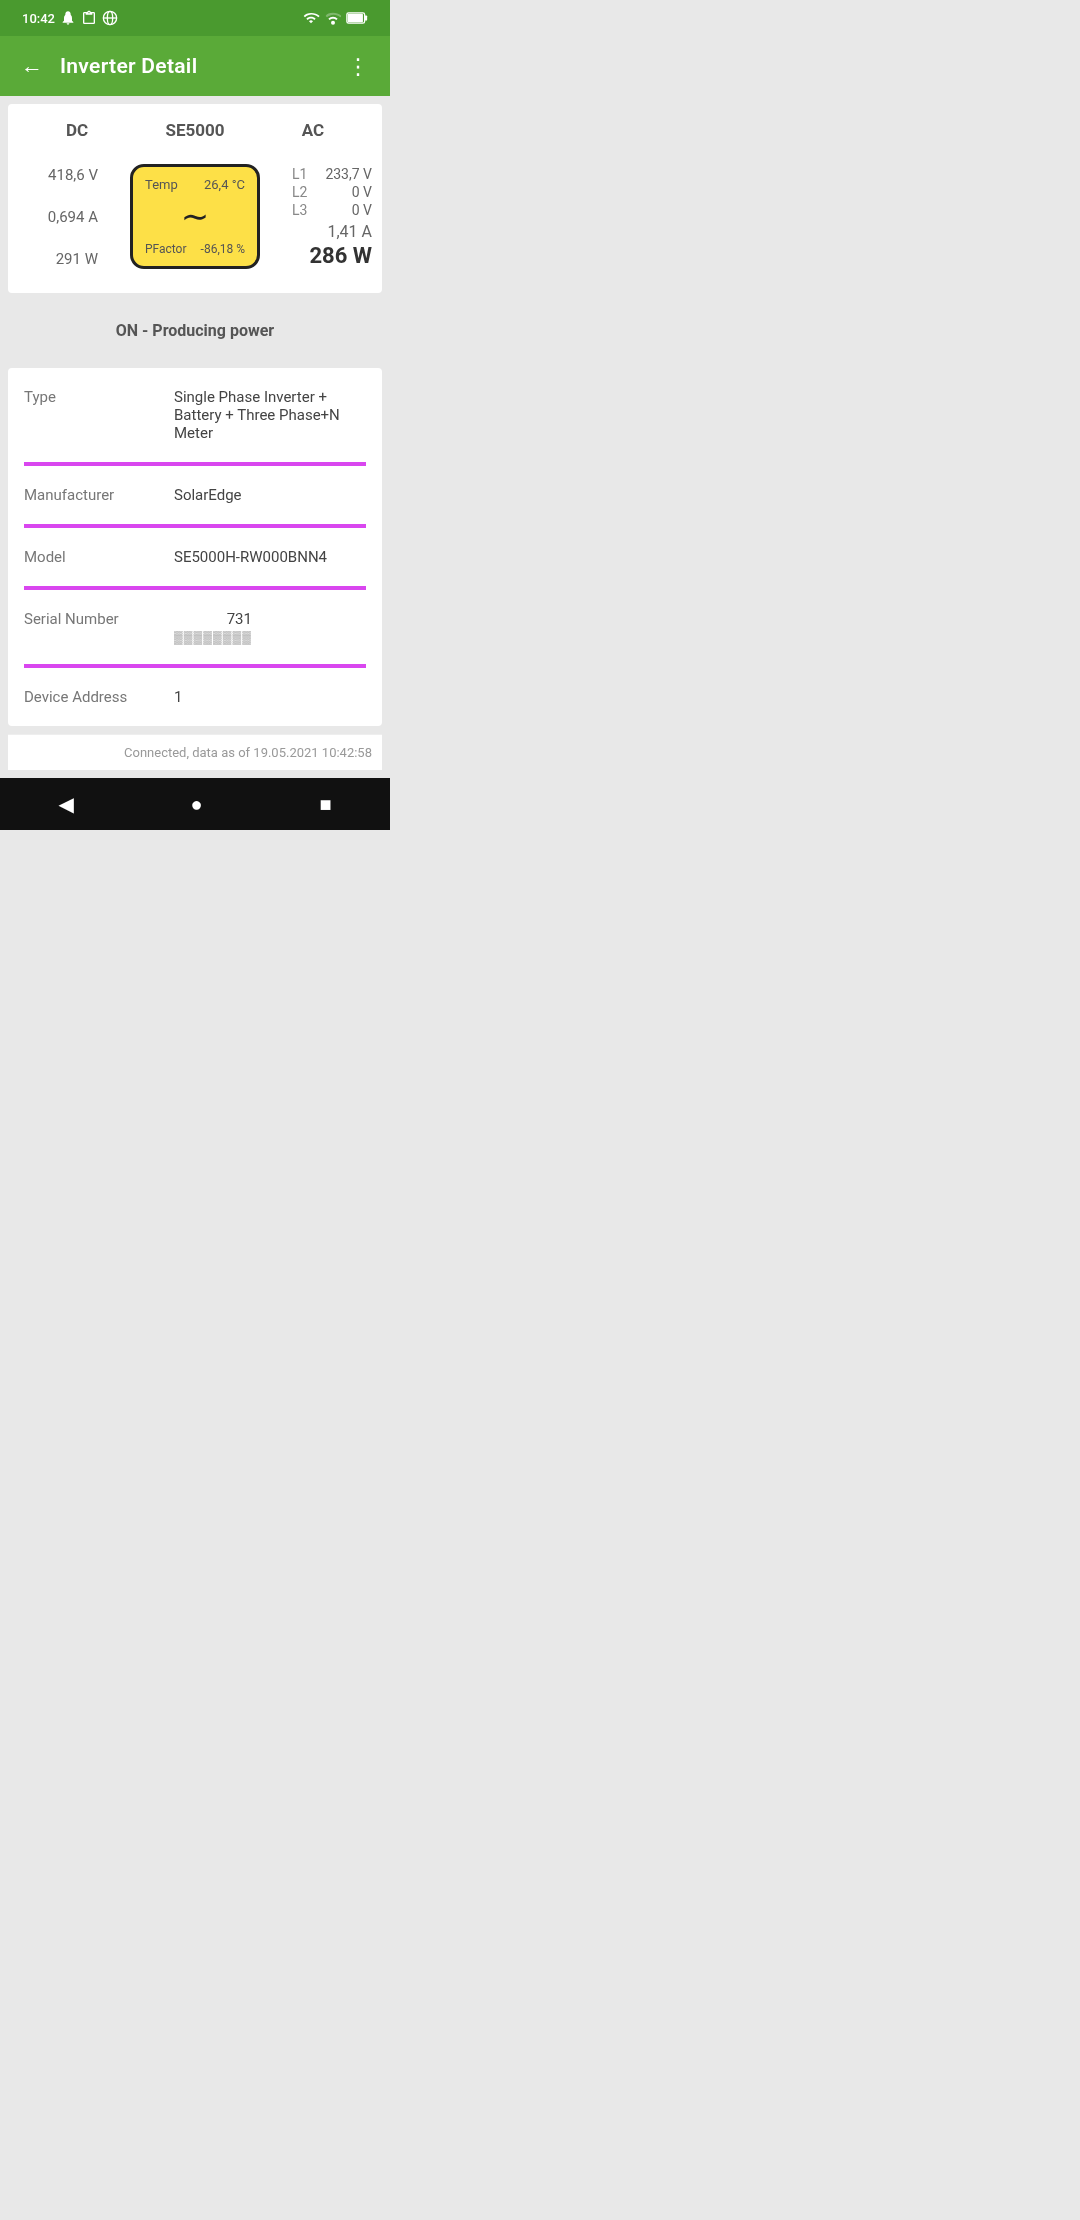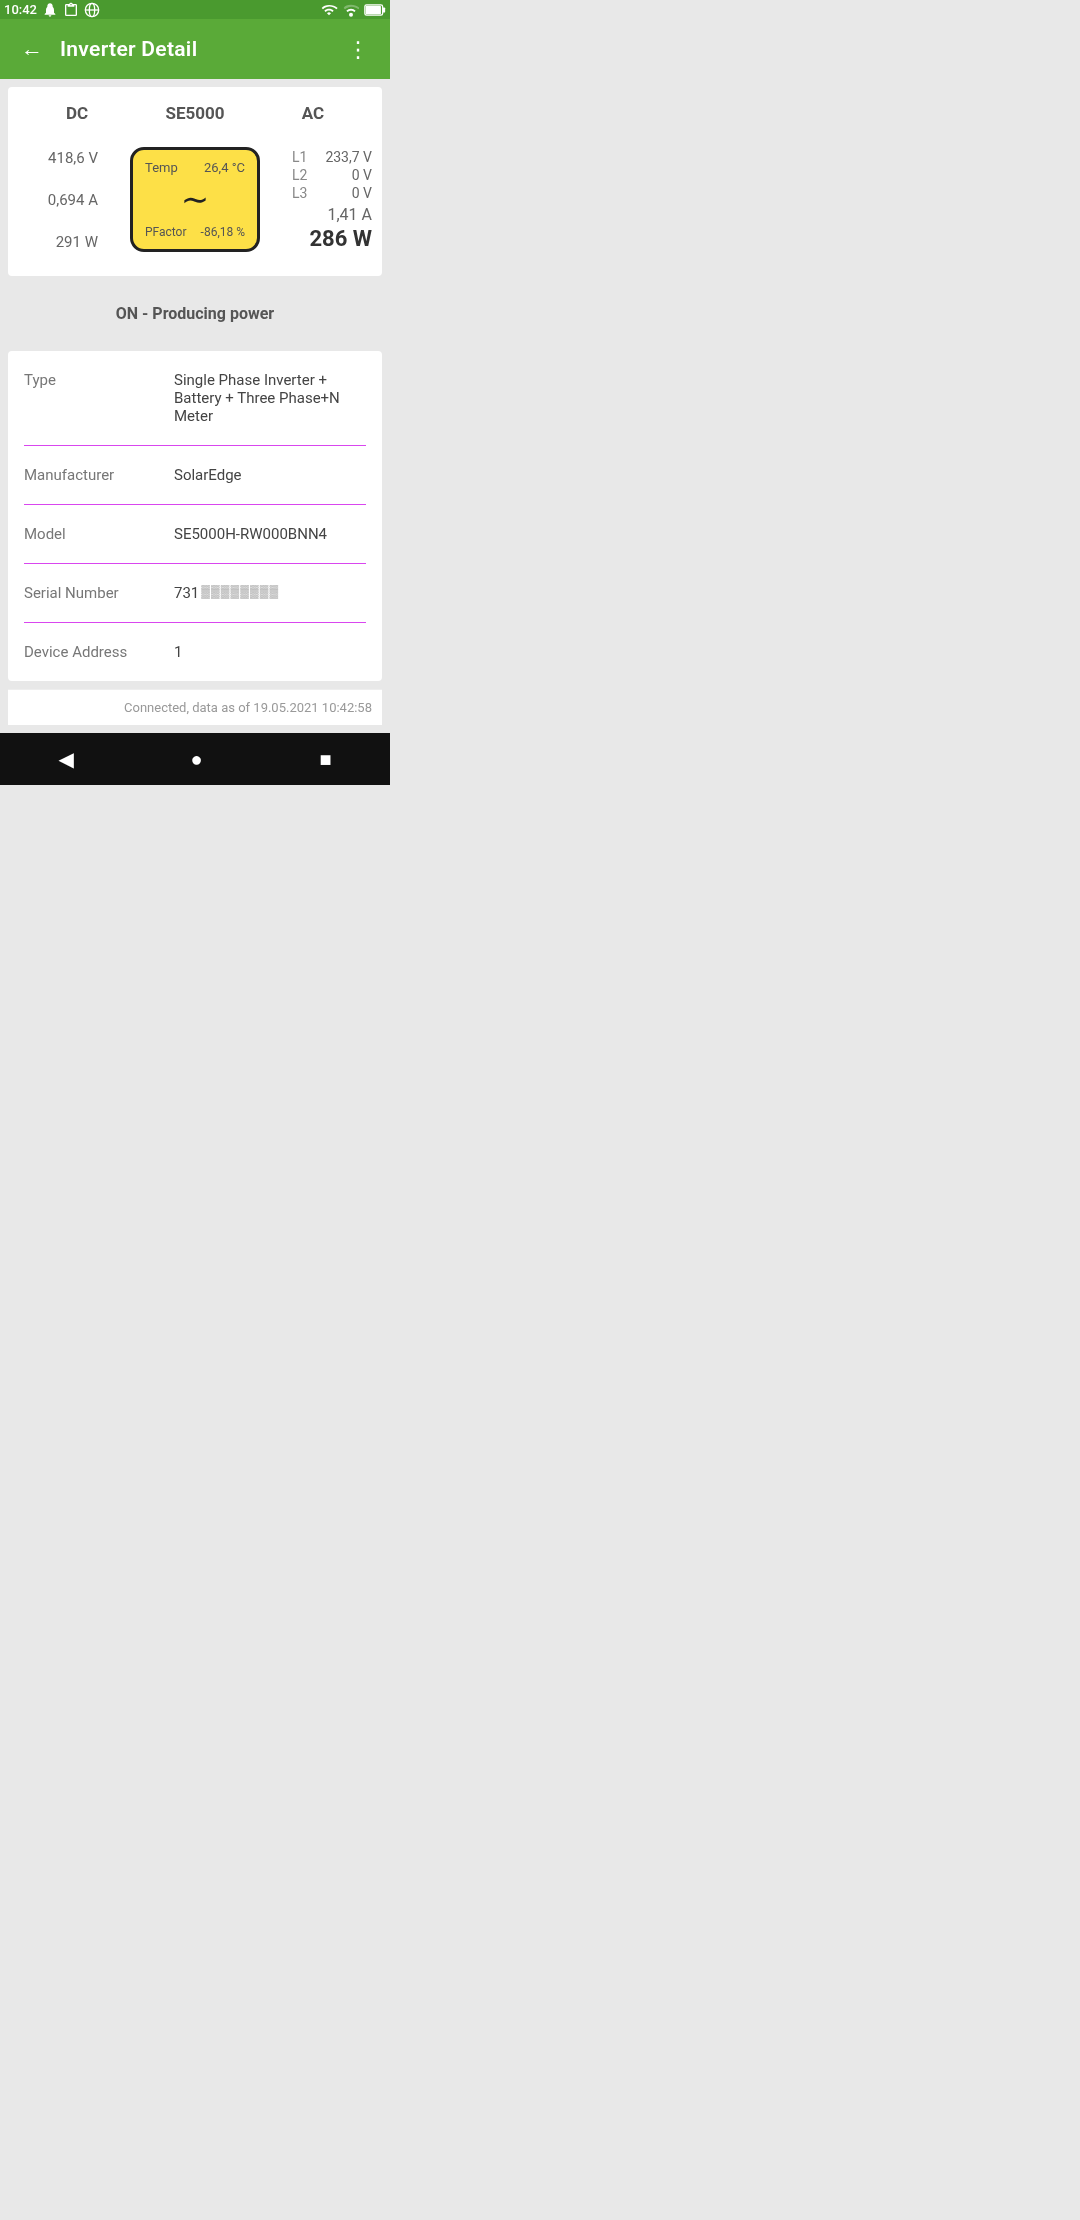--- a/index.html
+++ b/index.html
@@ -9,25 +9,25 @@
       width: 390px;
       min-height: 960px;
       font-family: 'Roboto', Arial, sans-serif;
       background: #e8e8e8;
       color: #333;
     }
 
     
     .status-bar {
       background: #4a9a2f;
-      height: 19px;
+      height: 36px;
       display: flex;
       align-items: center;
       justify-content: space-between;
-      padding: 0 4px;
+      padding: 0 22px;
       color: white;
       font-size: 13px;
       font-weight: 500;
     }
     .status-bar-left { display: flex; align-items: center; gap: 5px; }
     .status-bar-right { display: flex; align-items: center; gap: 5px; }
 
     
     .app-bar {
       background: #5aaa38;
@@ -171,42 +171,43 @@
       background: white;
       margin: 0 8px 8px 8px;
       border-radius: 4px;
       padding: 0 16px;
     }
 
     .info-row {
       display: flex;
       align-items: flex-start;
       padding: 20px 0;
-      border-bottom: 1px solid #d946ef;
+      border-bottom: 4px solid #d946ef;
       gap: 20px;
     }
     .info-row:last-child { border-bottom: none; }
 
     .info-label {
       width: 130px;
       flex-shrink: 0;
       font-size: 15px;
       color: #777;
     }
 
     .info-value {
       font-size: 15px;
       color: #444;
       flex: 1;
     }
 
     .serial-redacted {
       display: inline-flex;
-      align-items: flex-start;
+      align-items: flex-end;
       gap: 2px;
+      flex-direction: column;
     }
 
     .redacted-dots {
       color: #bbb;
       letter-spacing: 1px;
       font-size: 12px;
     }
 
     
     .footer-status {

